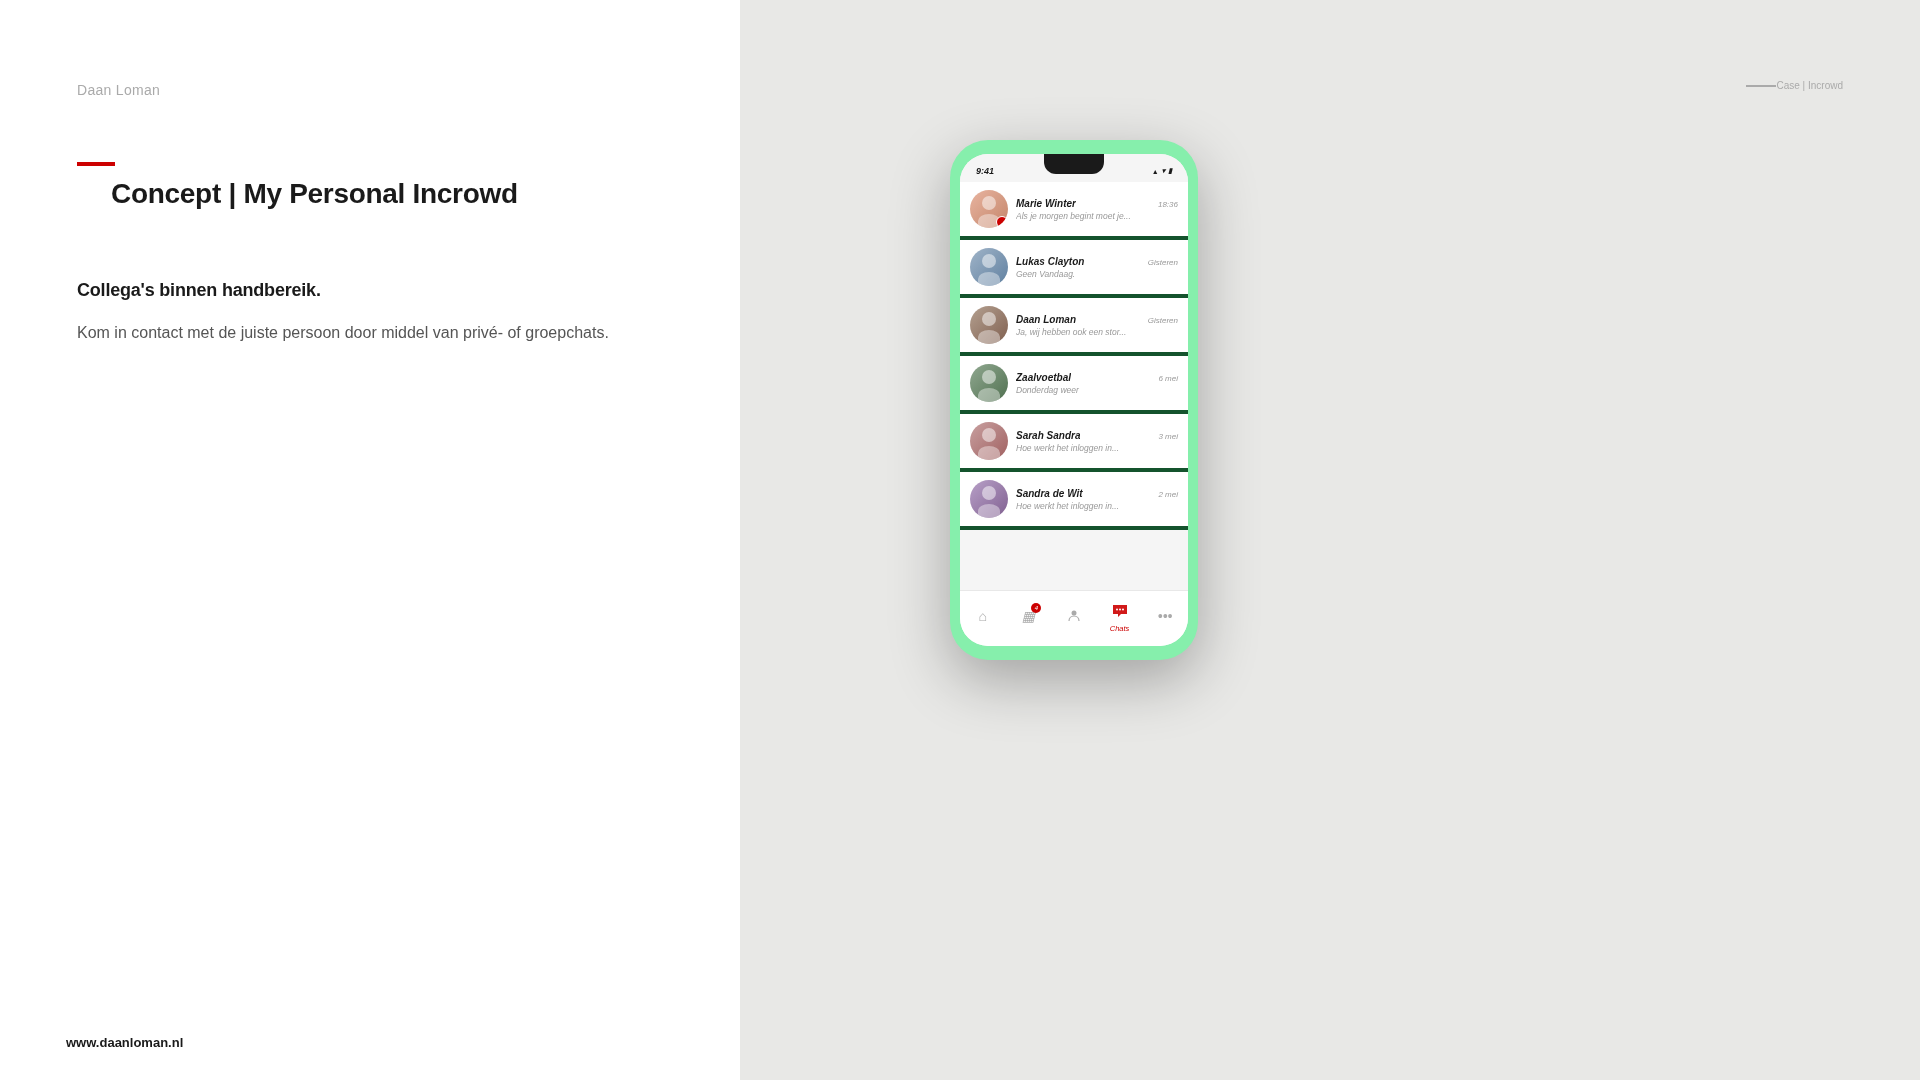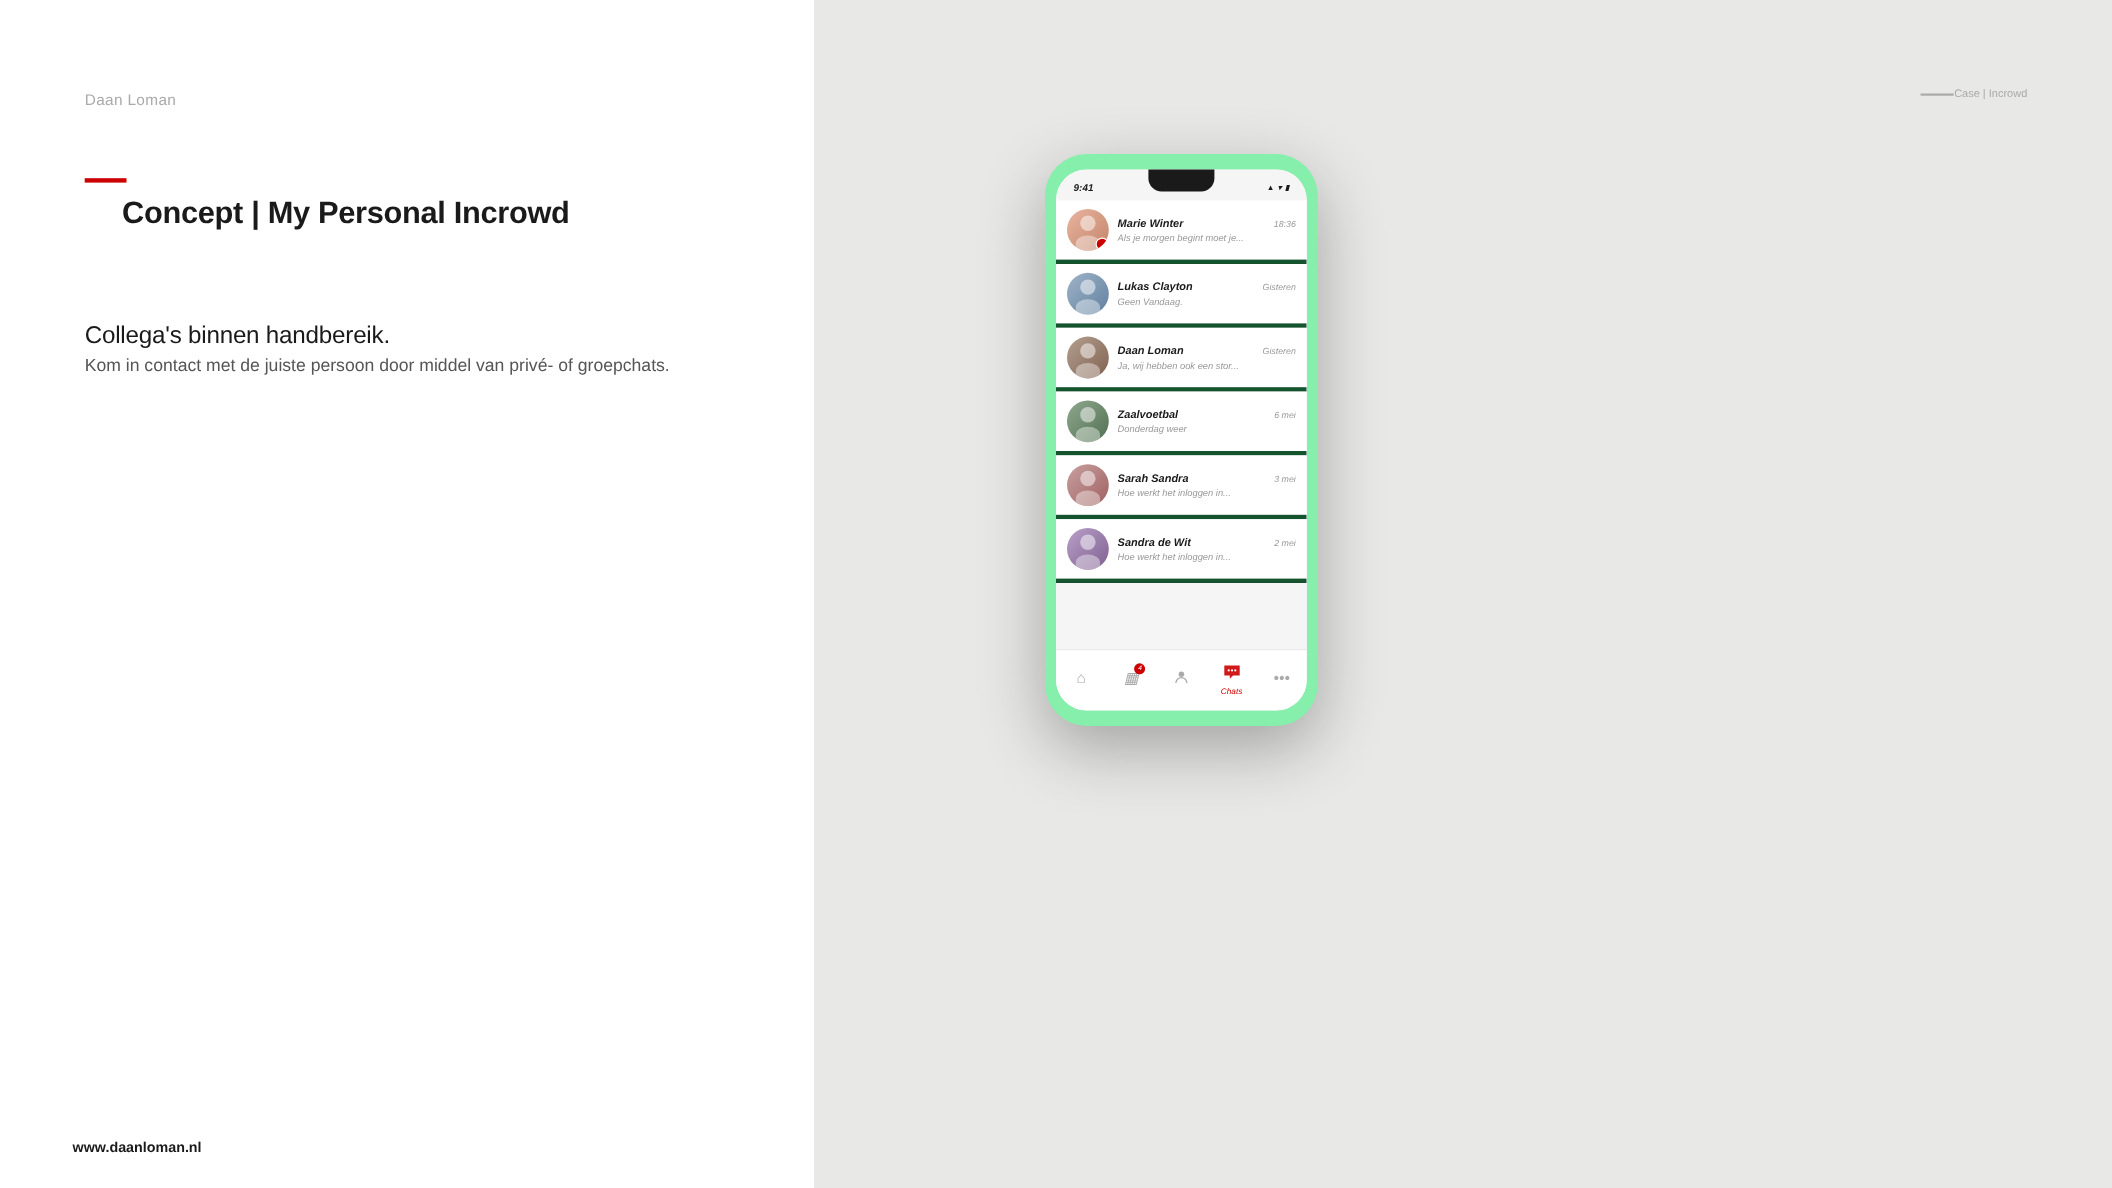--- a/index.html
+++ b/index.html
@@ -80,24 +80,24 @@
       font-size: 28px;
       font-weight: 700;
       color: #1a1a1a;
       letter-spacing: -0.3px;
       margin-left: 34px;
     }
 
     
     .sub-heading {
       position: absolute;
-      top: 292px;
+      top: 280px;
       left: 77px;
-      font-size: 22px;
-      font-weight: 400;
+      font-size: 18px;
+      font-weight: 700;
       color: #1a1a1a;
       letter-spacing: -0.2px;
     }
 
     
     .body-text {
       position: absolute;
       top: 320px;
       left: 77px;
       width: 560px;

